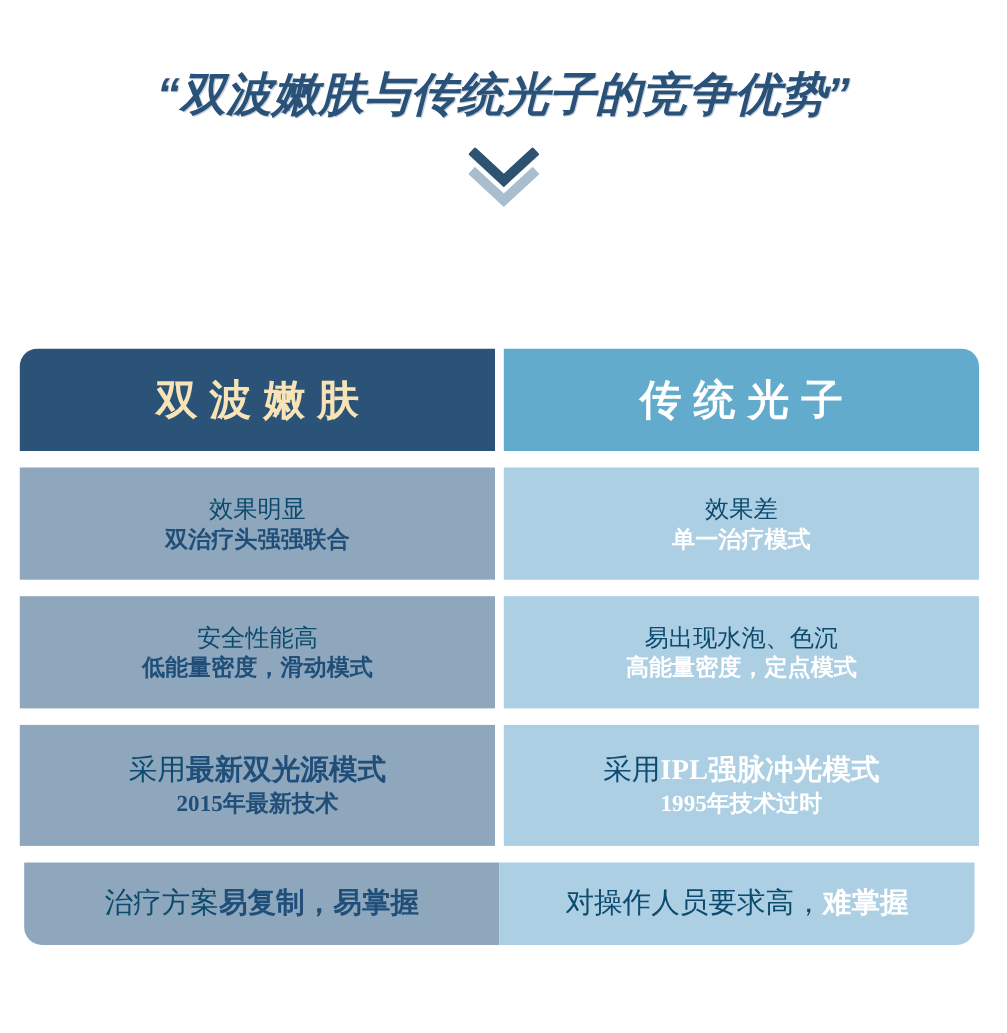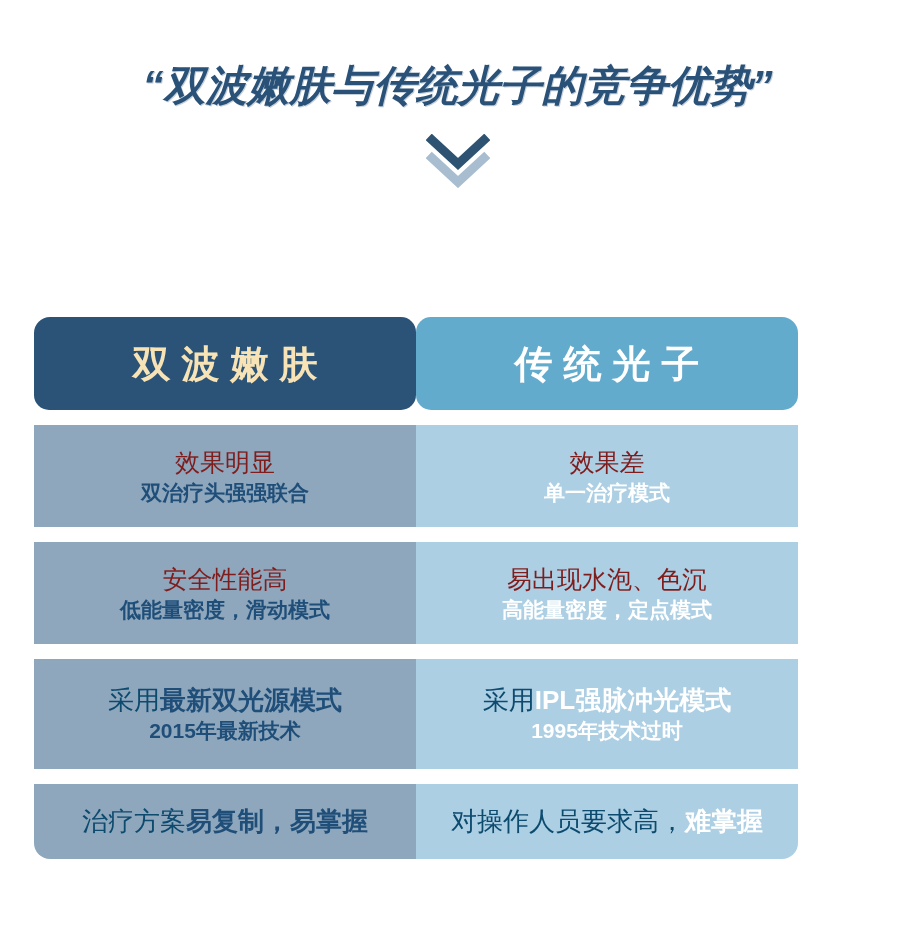--- a/index.html
+++ b/index.html
@@ -47,23 +47,24 @@
     width: 915px;
     text-align: center;
     margin-top: 24px;
     height: 58px;
   }
   .chevron-wrap svg { display: inline-block; }
 
   
   .table {
     position: absolute;
-    left: 34px;
+    left: 18px;
     top: 317px;
-    width: 764px;
+    width: 872px;
+    font-family: Liberation Serif, serif;
   }
   .row {
     display: flex;
     justify-content: space-between;
     margin-bottom: 15px;
   }
   .row:last-child { margin-bottom: 0; justify-content: center; }
 
   .cell {
     width: 432px;
@@ -71,21 +72,20 @@
     display: flex;
     flex-direction: column;
     align-items: center;
     justify-content: center;
     text-align: center;
   }
 
   
   .head-cell {
     height: 93px;
-    border-radius: 15px;
   }
   .head-left {
     background: #2b5377;
     border-top-left-radius: 16px;
   }
   .head-right {
     background: #63abcc;
     border-top-right-radius: 16px;
   }
   .head-text {
@@ -107,23 +107,23 @@
   .body-cell.short { height: 75px; }
 
   .row.last .body-left  { border-bottom-left-radius: 16px; }
   .row.last .body-right { border-bottom-right-radius: 16px; }
 
   .line {
     line-height: 1.32;
     white-space: nowrap;
   }
   .line-top {
-    font-size: 25px;
+    font-size: 22px;
     font-weight: 300;
-    color: #7f1d1d;
+    color: #0c4a6e;
   }
   .line-bottom {
     font-size: 21px;
     font-weight: bold;
   }
   .body-left .line-bottom  { color: #1f4e79; }
   .body-right .line-bottom { color: #ffffff; }
 
   
   .line-mixed { font-size: 26px; line-height: 1.32; white-space: nowrap; }

